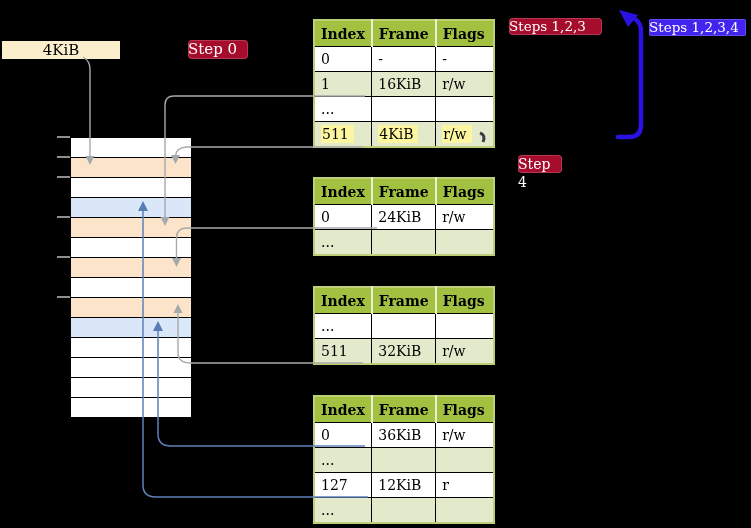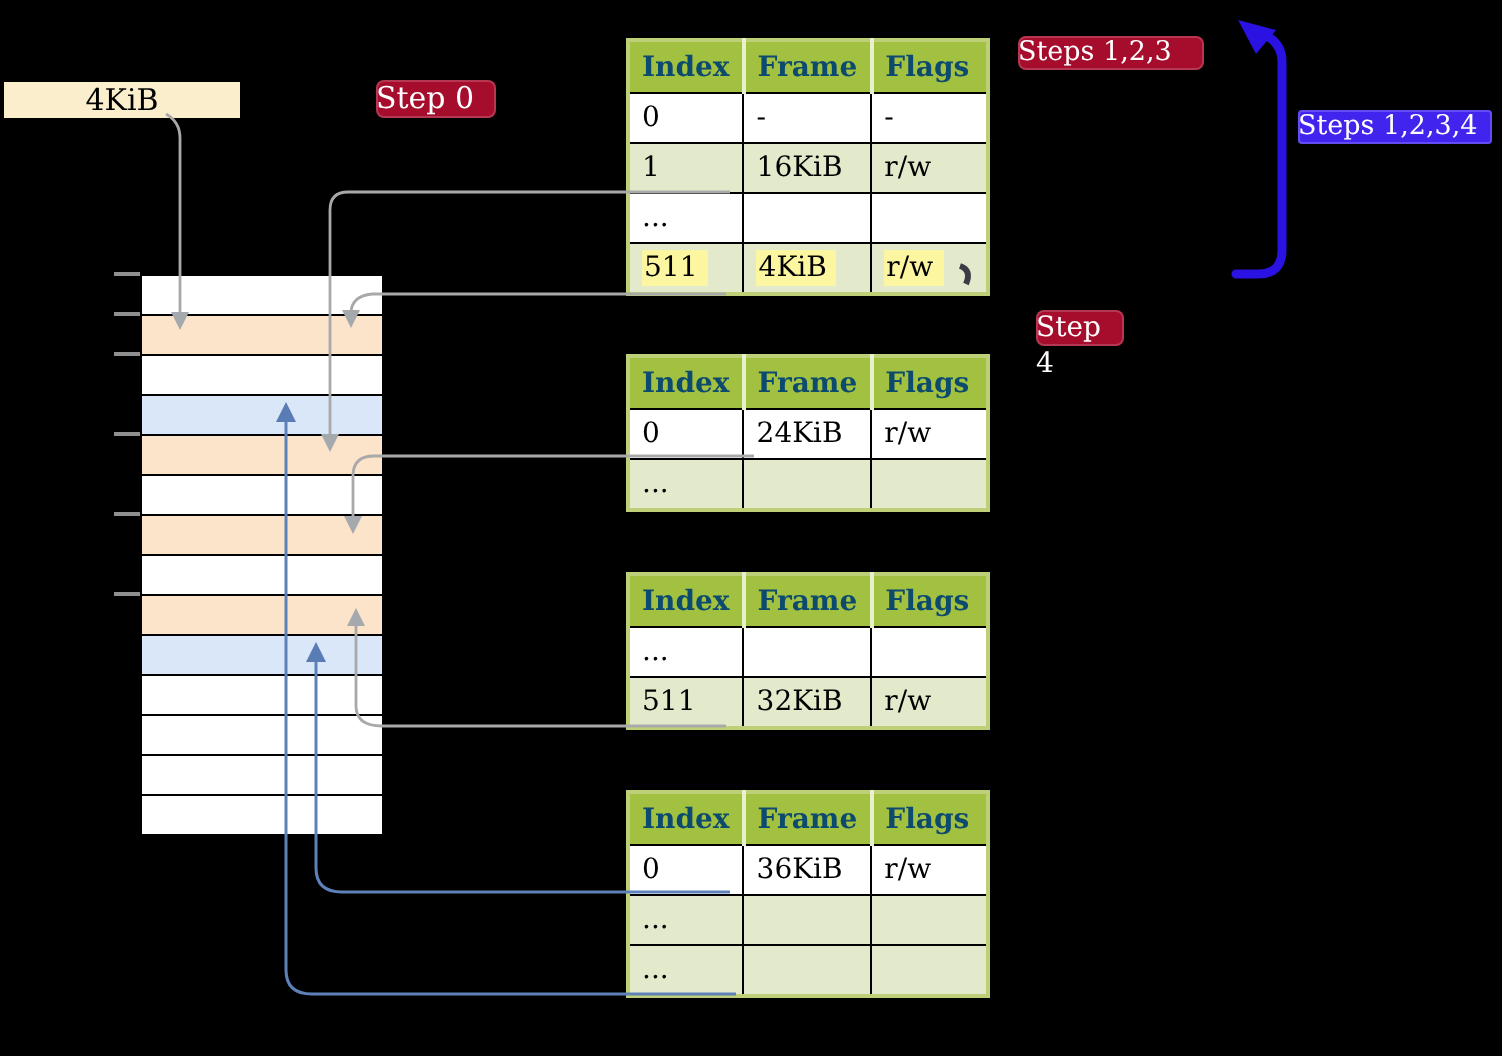--- a/index.html
+++ b/index.html
@@ -13,21 +13,21 @@
     position:absolute; left:2px; top:41px; width:118px; height:18px;
     background:#faeecd; font-size:15px; line-height:18px; text-align:center;
   }
 
   
   .badge {
     position:absolute; color:#fff; text-align:left; border-radius:4px;
     font-size:13.5px; box-shadow: inset 0 0 0 1px rgba(255,255,255,0.18);
   }
   .badge.red  { background:#a60c2c; }
-  .badge.blue { background:#4125ef; border-radius:2px;margin-top:36px; }
+  .badge.blue { background:#4125ef; border-radius:2px; }
   #badge-step0     { left:188px; top:40px;  width:60px; height:19px; line-height:19px; font-size:15px; }
   #badge-steps123  { left:509px; top:18px;  width:93px; height:17px; line-height:17px; }
   #badge-steps1234 { left:649px; top:19px;  width:97px; height:17px; line-height:17px; }
   #badge-step4     { left:518px; top:155px; width:44px; height:18px; line-height:18px; font-size:14px; }
 
   
   .memcol {
     position:absolute; left:70px; top:137px; width:120px;
     background:#fff; border:1px solid #000;
   }
@@ -36,21 +36,21 @@
   .memrow.pt-frame { background:#fce4cb; }
   .memrow.mapped   { background:#d9e7f8; }
   .tick { position:absolute; left:57px; width:13px; height:2px; background:#8f8f8f; }
 
   
   table.pt {
     position:absolute; left:313px; border-collapse:collapse; background:#fff;
     border:2px solid #bdd077; font-size:14px; table-layout:fixed;
   }
   table.pt th {
-    background:#a3c140; color:#0c4a6e; text-align:left; font-weight:bold;
+    background:#a3c140; color:#000000; text-align:left; font-weight:bold;
     padding:2px 6px; height:21px; border-left:2px solid #e9f0ce; font-size:14px;
   }
   table.pt th:first-child { border-left:none; }
   table.pt td {
     border:1px solid #000; padding:2px 6px; height:20px;
     overflow:hidden; white-space:nowrap;
   }
   table.pt tr.alt td { background:#e3eacc; }
   #table-l4 { top:19px; }
   #table-l3 { top:177px; }
@@ -195,20 +195,25 @@
     <tr>
       <td>0</td>
       <td>36KiB</td>
       <td>r/w</td>
     </tr>
     <tr class="alt">
       <td>...</td>
       <td></td>
       <td></td>
     </tr>
+    <tr>
+      <td>127</td>
+      <td>12KiB</td>
+      <td>r</td>
+    </tr>
     <tr class="alt">
       <td>...</td>
       <td></td>
       <td></td>
     </tr>
   </tbody>
     </table>
 
   <svg class="overlay" width="751" height="528" viewBox="0 0 751 528">
 

